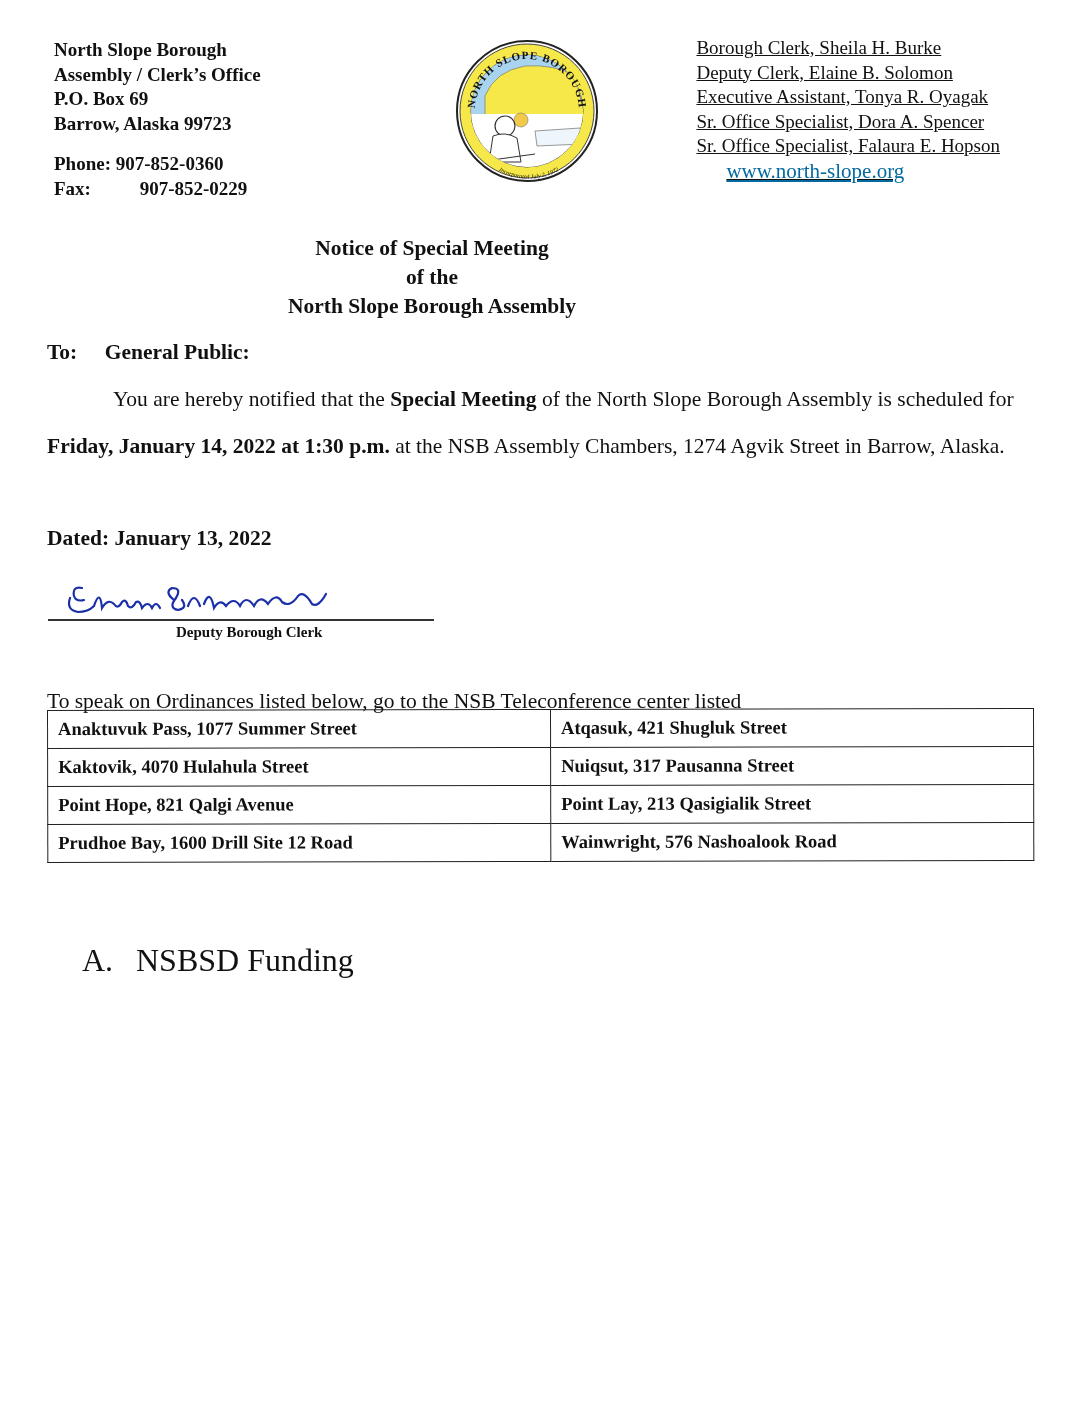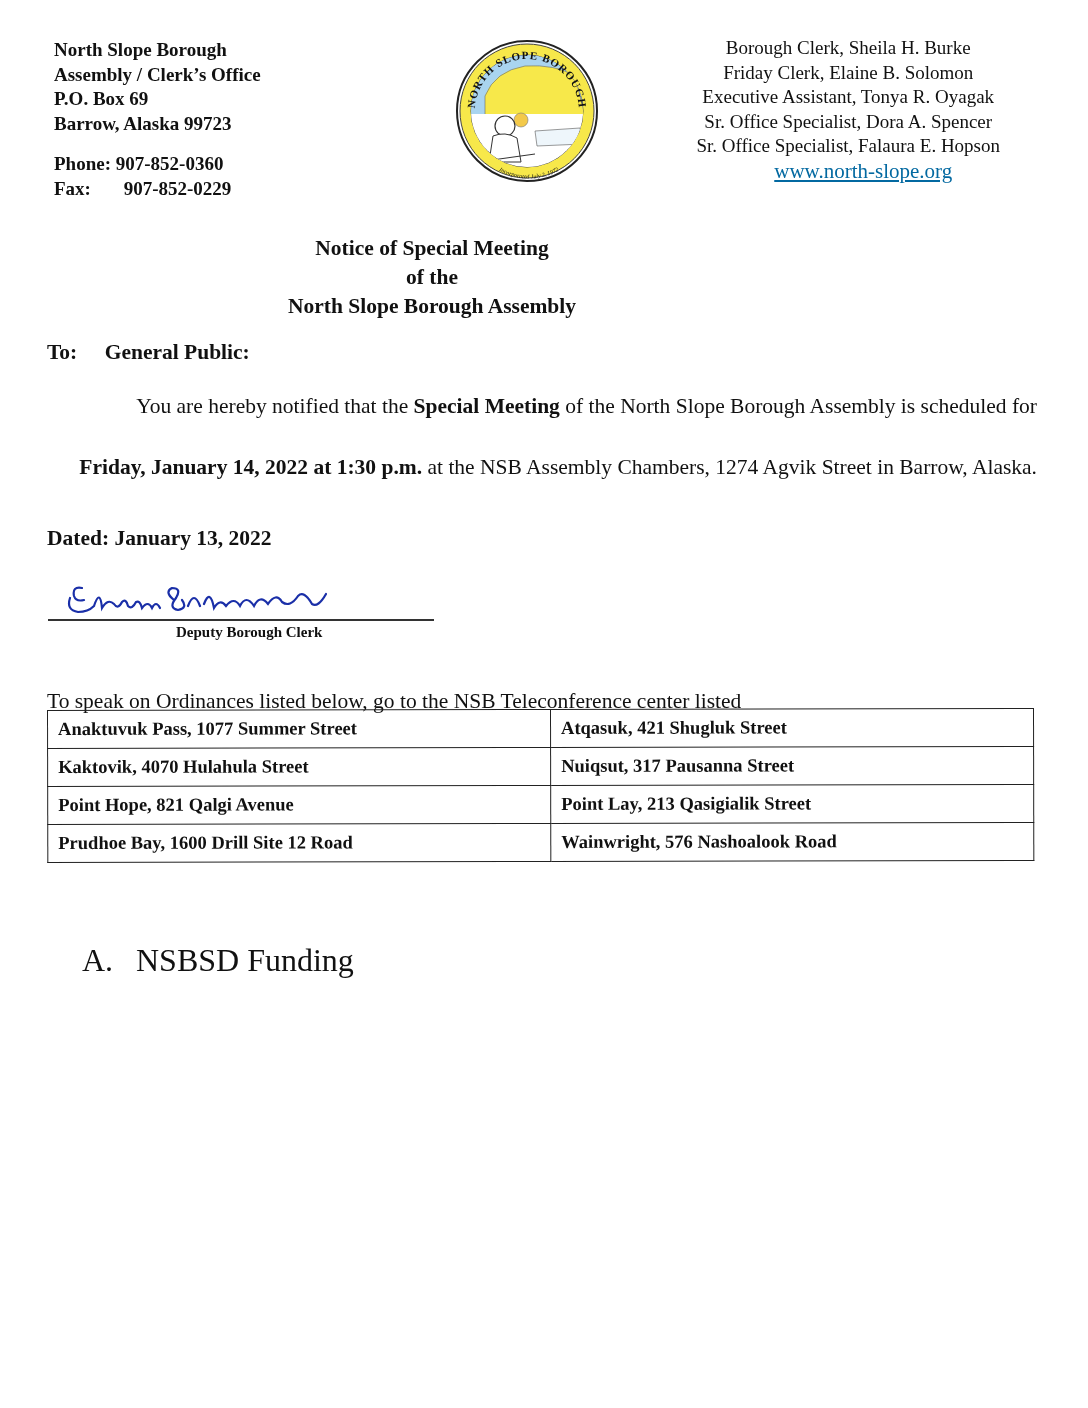--- a/index.html
+++ b/index.html
@@ -1,28 +1,28 @@
 <!DOCTYPE html>
 <html><head>
 <meta charset="utf-8">
 <style>
   html, body { margin: 0; padding: 0; background: #ffffff; }
   body { width: 1088px; height: 1408px; position: relative; overflow: hidden;
          font-family: "Liberation Serif", "DejaVu Serif", serif; color: #111; }
   .abs { position: absolute; }
   .left-head { left: 54px; top: 38px; font-weight: bold; font-size: 19px; line-height: 24.5px; }
   .left-head .gap { height: 16px; }
-  .left-head .fax-val { margin-left: 28px; font-family: Liberation Serif, serif; }
+  .left-head .fax-val { margin-left: 44px; font-family: Liberation Serif, serif; }
   .logo { left: 455px; top: 36px; width: 144px; height: 150px; }
-  .right-head { right: 88px; top: 36px; text-align: center; font-size: 19px; line-height: 24.5px; }
+  .right-head { right: 88px; top: 36px; text-align: left; font-size: 19px; line-height: 24.5px; text-decoration: underline; }
   .right-head a { color: #0369a1; text-decoration: underline; font-size: 21px; margin-left: 30px; }
   .title { left: 0; width: 864px; top: 234px; text-align: center; font-weight: bold; font-size: 21.5px; line-height: 29px; }
   .to { left: 47px; top: 340px; font-weight: bold; font-size: 21.5px; }
   .to .recip { margin-left: 22px; }
-  .body-text { left: 47px; top: 376px; width: 990px; font-size: 21.5px; line-height: 61px; text-align: right; }
+  .body-text { left: 47px; top: 376px; width: 990px; font-size: 21.5px; line-height: 47px; }
   .body-text .indent { display: inline-block; width: 66px; }
   .dated { left: 47px; top: 526px; font-weight: bold; font-size: 21.5px; }
   .sig { left: 64px; top: 578px; width: 300px; height: 40px; }
   .sig-line { left: 48px; top: 619px; width: 386px; height: 1.5px; background: #333; }
   .sig-title { left: 176px; top: 624px; font-weight: bold; font-size: 15px; }
   .speak { left: 47px; top: 668px; font-size: 21.5px; margin-top: 21px; }
   table.centers { position: absolute; left: 47px; top: 710px; width: 987px; border-collapse: collapse;
                   transform: rotate(-0.12deg); transform-origin: left top; }
   table.centers td { border: 1.6px solid #222; font-weight: bold; font-size: 18.5px; height: 37px;
                      padding: 0 10px; vertical-align: middle; }
@@ -75,21 +75,21 @@
       <textPath href="#arcTop" startOffset="50%" text-anchor="middle">NORTH SLOPE BOROUGH</textPath>
     </text>
     <text font-family="Liberation Serif, serif" font-size="6" font-style="italic" fill="#111">
       <textPath href="#arcBottom" startOffset="50%" text-anchor="middle">Incorporated July 2, 1972</textPath>
     </text>
   </svg>
 </div>
 
 <div class="abs right-head">
   <div>Borough Clerk, Sheila H. Burke</div>
-  <div>Friday Clerk, Elaine B. Solomon</div>
+  <div>Deputy Clerk, Elaine B. Solomon</div>
   <div>Executive Assistant, Tonya  R. Oyagak</div>
   <div>Sr. Office Specialist, Dora A. Spencer</div>
   <div>Sr. Office Specialist, Falaura E. Hopson</div>
   <div><a>www.north-slope.org</a></div>
 </div>
 
 <div class="abs title">
   <div>Notice of Special Meeting</div>
   <div>of the</div>
   <div>North Slope Borough Assembly</div>

